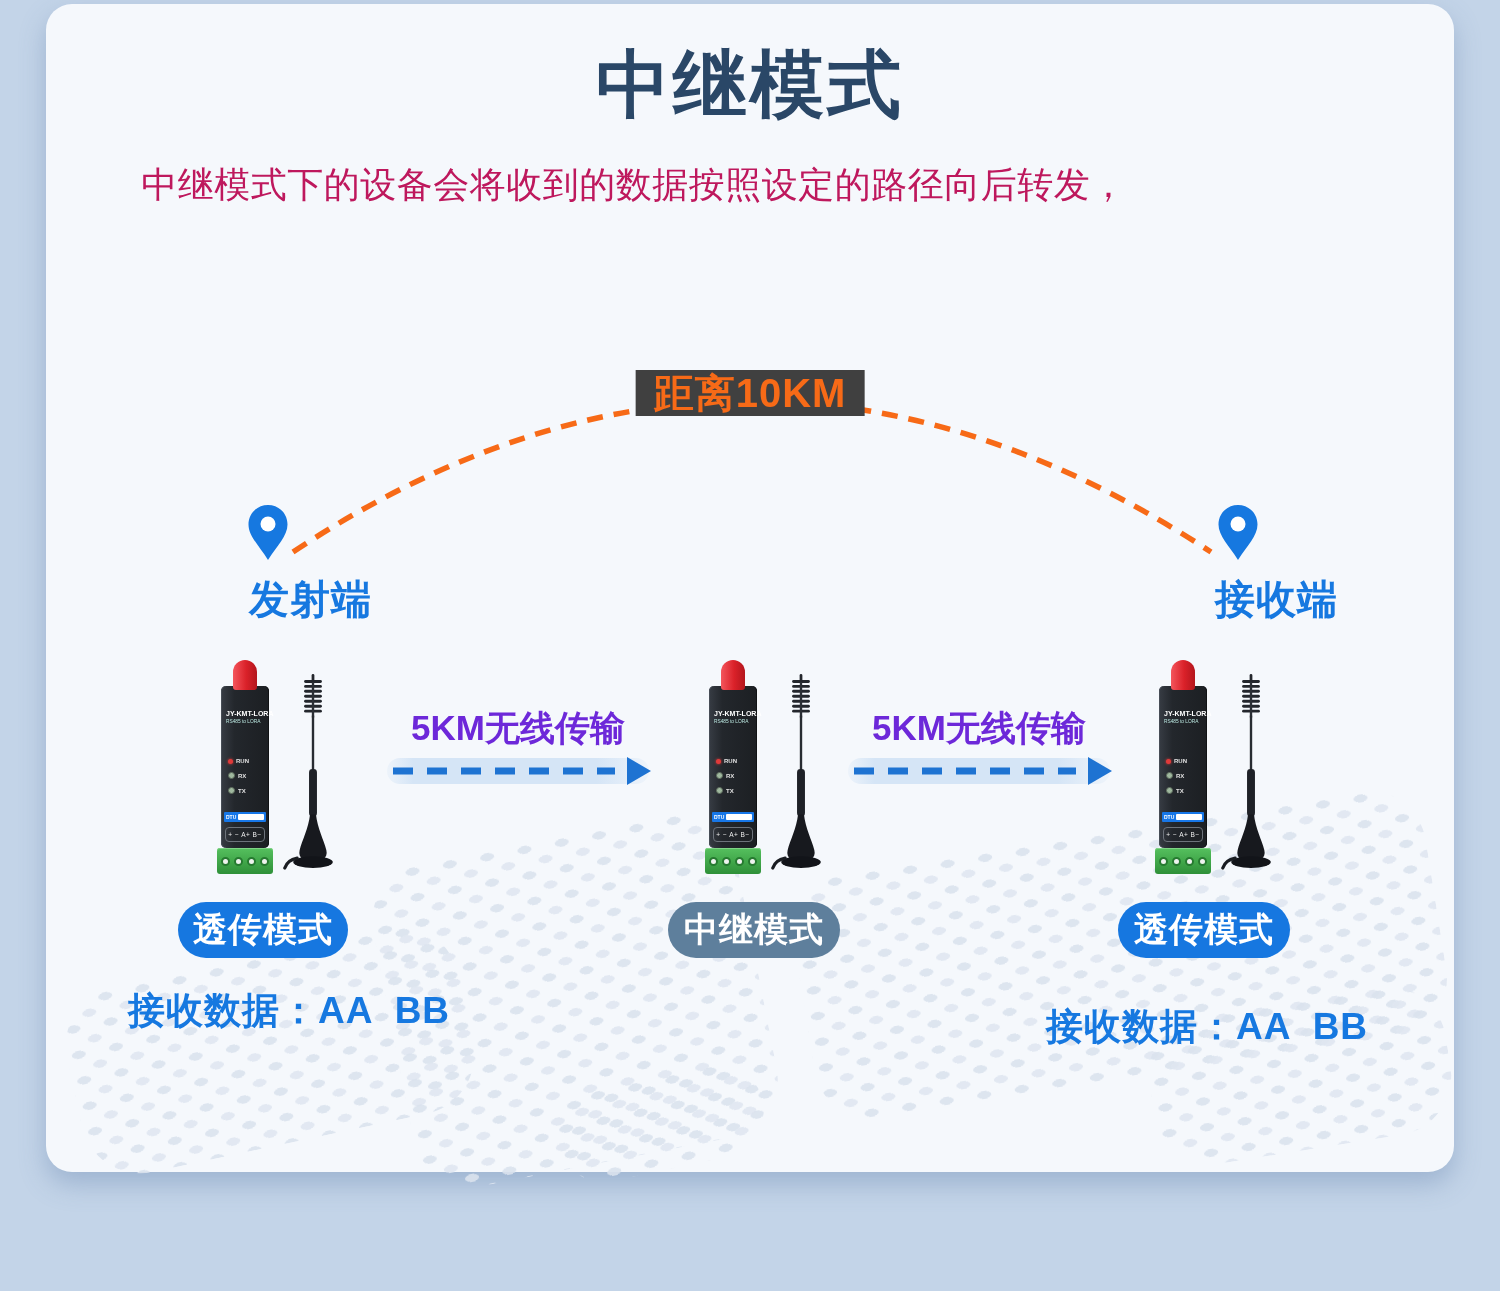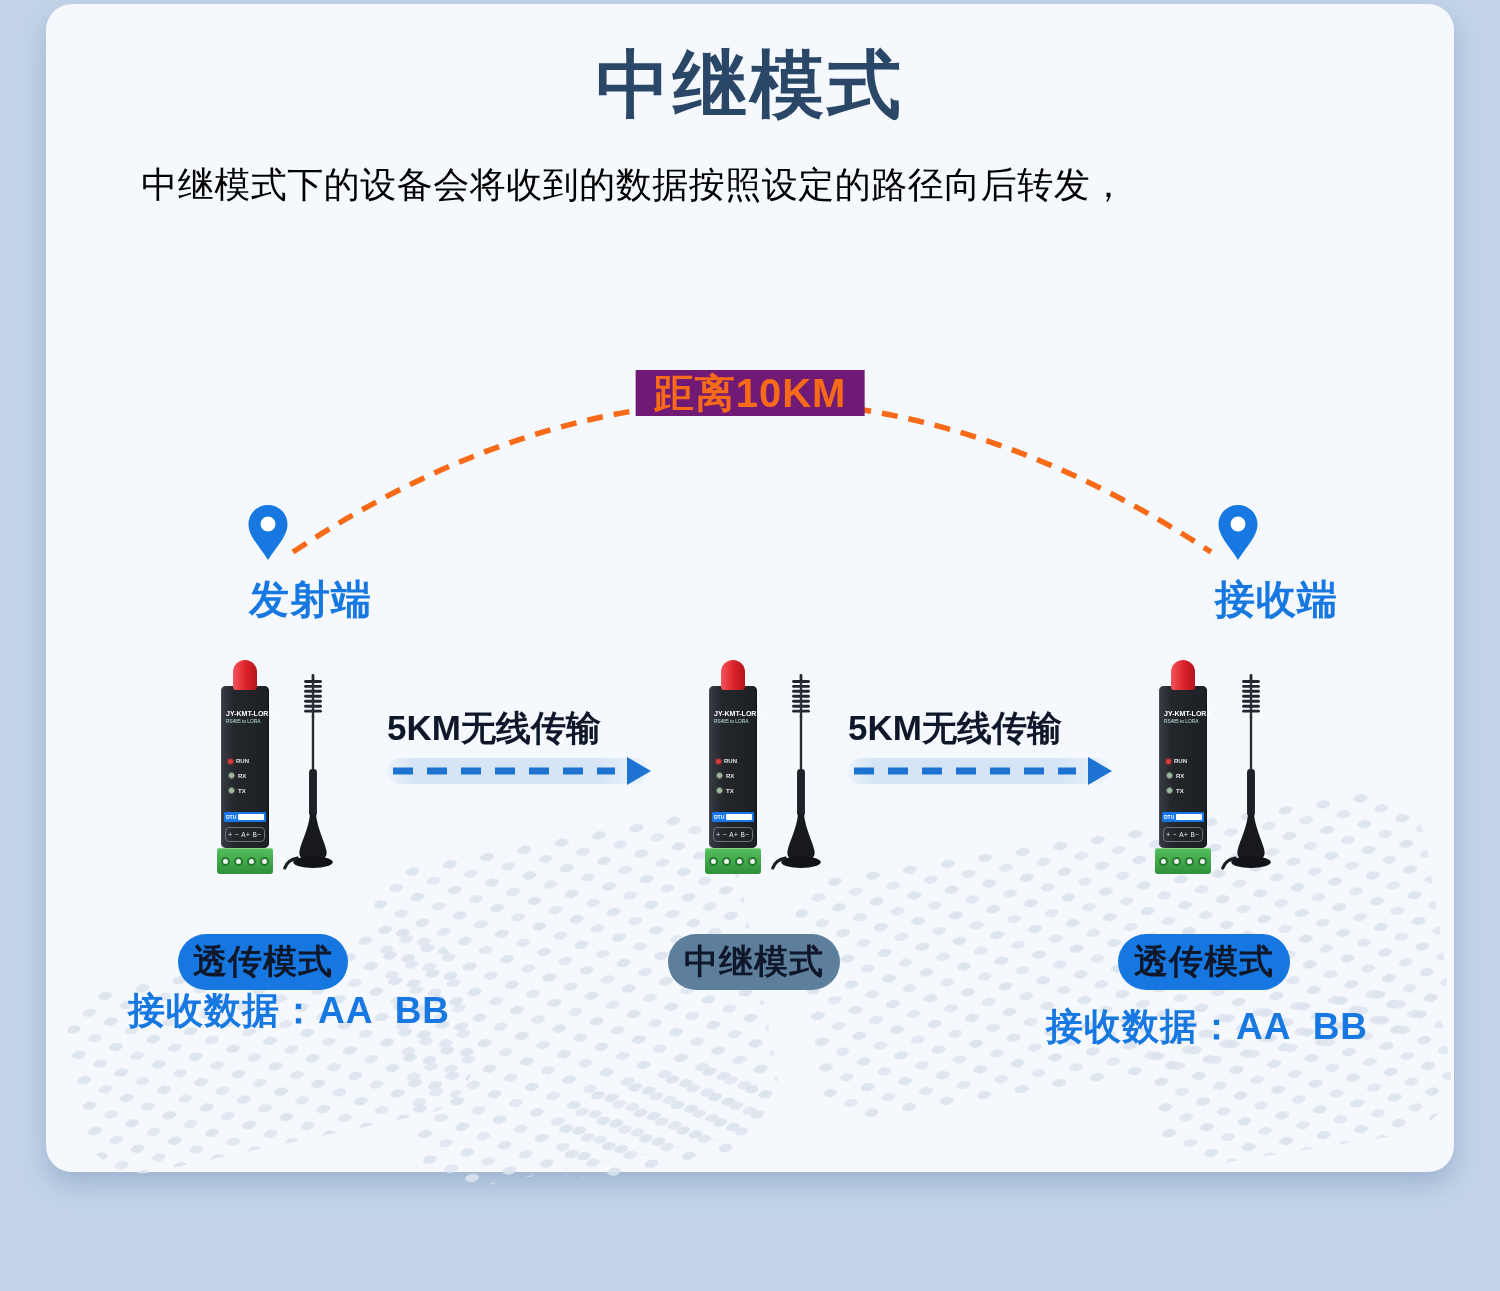--- a/index.html
+++ b/index.html
@@ -16,25 +16,25 @@
     background-size:38px 26px;}
   .d1{left:70px;top:955px;width:400px;height:190px;transform:rotate(-12deg);}
   .d2{left:390px;top:835px;width:370px;height:330px;transform:rotate(-11deg);}
   .d3{left:800px;top:830px;width:640px;height:250px;transform:rotate(-9deg);}
   .d4{left:1150px;top:1000px;width:300px;height:150px;transform:rotate(-9deg);}
   .d5{left:555px;top:1075px;width:210px;height:95px;transform:rotate(-12deg);}
 
   .title{position:absolute;left:0;top:46px;width:1500px;text-align:center;z-index:3;
          font-size:74px;line-height:78px;font-weight:900;color:#2a4767;letter-spacing:3px;}
   .desc{position:absolute;left:0;top:156px;width:1268px;text-align:center;z-index:3;
-        font-size:36px;line-height:57px;color:#000000;font-weight:500;letter-spacing:.5px;}
+        font-size:36px;line-height:57px;color:#be185d;font-weight:500;letter-spacing:.5px;}
 
   .arc-svg{position:absolute;left:0;top:0;width:1500px;height:1291px;z-index:2;pointer-events:none;}
   .distance{position:absolute;left:50%;transform:translateX(-50%);top:370px;z-index:4;
-            background:#701a75;padding:0 18px;font-size:40px;line-height:46px;
+            background:#404040;padding:0 18px;font-size:40px;line-height:46px;
             font-weight:800;color:#f76a17;letter-spacing:1px;white-space:pre;}
 
   .pin{position:absolute;top:504px;width:42px;height:58px;z-index:3;}
   .pin-l{left:247px;} .pin-r{left:1217px;}
   .endpoint{position:absolute;top:572px;width:200px;text-align:right;z-index:3;
             font-size:40px;font-weight:700;color:#1678e0;letter-spacing:1px;}
   .ep-l{left:172px;} .ep-r{left:1138px;}
 
   
   .device{position:absolute;top:654px;width:150px;height:235px;z-index:3;}
@@ -64,32 +64,32 @@
           background:linear-gradient(180deg,#55c05e,#2e9038);
           display:flex;align-items:center;justify-content:space-evenly;
           box-shadow:inset 0 1px 0 #7fd486;}
   .tblock i{width:9px;height:9px;border-radius:50%;background:#eef3ee;
             border:2px solid #267a30;box-sizing:border-box;}
   .whip{position:absolute;left:68px;top:20px;width:60px;height:198px;}
 
   
   .link{position:absolute;top:708px;width:262px;z-index:3;}
   .lk-1{left:387px;} .lk-2{left:848px;}
-  .link-label{text-align:left;font-size:35px;font-weight:800;color:#0f172a;height:40px;line-height:40px;}
+  .link-label{text-align:center;font-size:35px;font-weight:800;color:#6d28d9;height:40px;line-height:40px;}
   .band{position:relative;margin-top:10px;height:26px;border-radius:13px;
         background:linear-gradient(90deg,rgba(213,229,246,.25),#d5e5f6 10%,#d5e5f6 80%,rgba(213,229,246,.2));}
   .dashes{position:absolute;left:6px;right:34px;top:50%;height:7px;transform:translateY(-50%);
           background:repeating-linear-gradient(90deg,#1e73d2 0 20px,transparent 20px 34px);}
   .head{position:absolute;right:-2px;top:50%;transform:translateY(-50%);width:0;height:0;
         border-left:24px solid #1e73d2;border-top:14px solid transparent;border-bottom:14px solid transparent;}
 
   
   .pill{position:absolute;top:902px;height:56px;border-radius:28px;z-index:3;
         display:flex;align-items:center;justify-content:center;
-        color:#0f172a;font-size:34px;font-weight:700;letter-spacing:1px;margin-top:32px;}
+        color:#ffffff;font-size:34px;font-weight:700;letter-spacing:1px;}
   .pill-blue{background:#1677e0;}
   .pill-slate{background:#5e7f9c;}
   .p-1{left:178px;width:170px;} .p-2{left:668px;width:172px;} .p-3{left:1118px;width:172px;}
 
   .datatext{position:absolute;top:986px;z-index:3;font-size:37px;font-weight:700;
             color:#1678e0;white-space:pre;letter-spacing:1px;}
   .dt-l{left:128px;} .dt-r{left:1046px;margin-top:16px;}
 </style>
 </head>
 <body>

